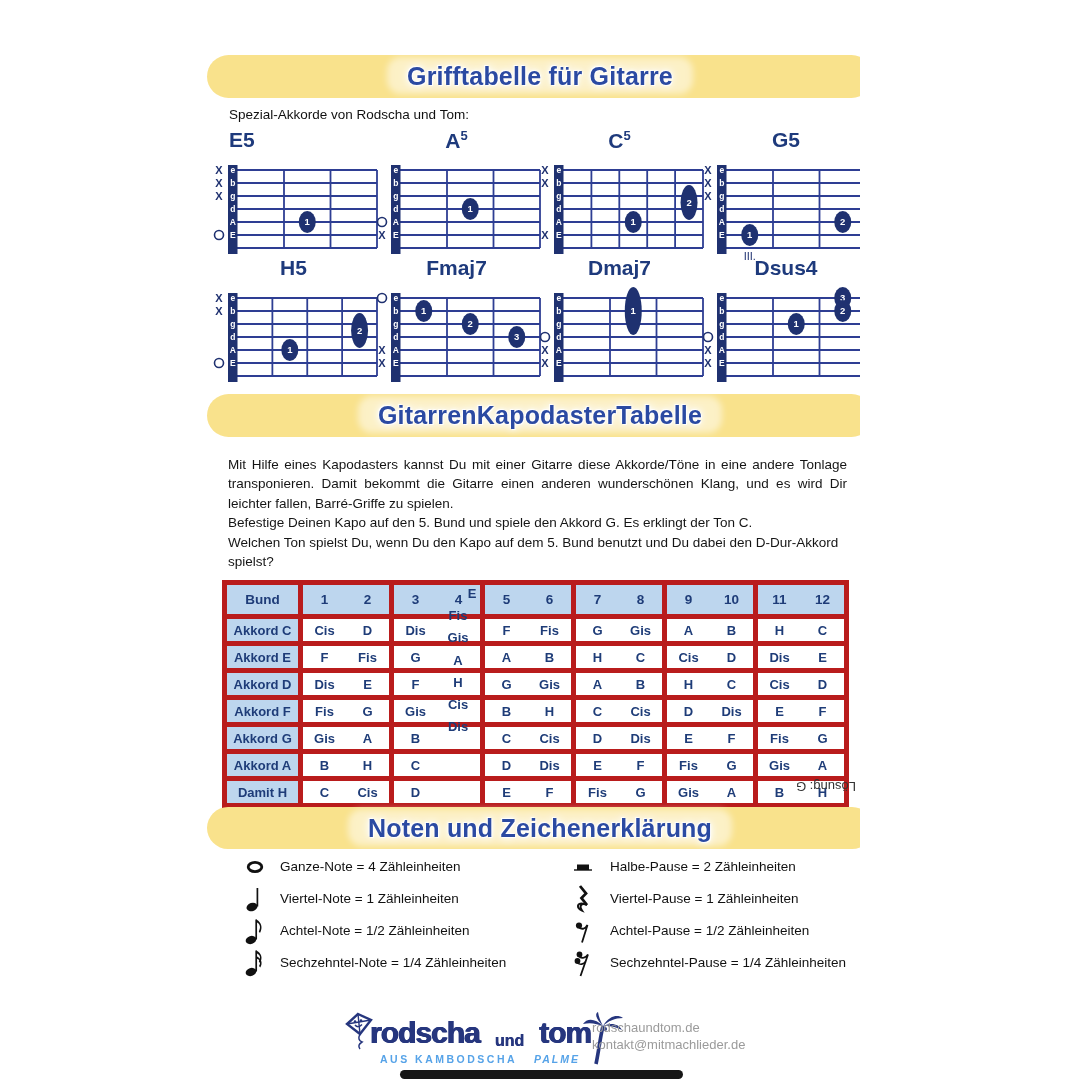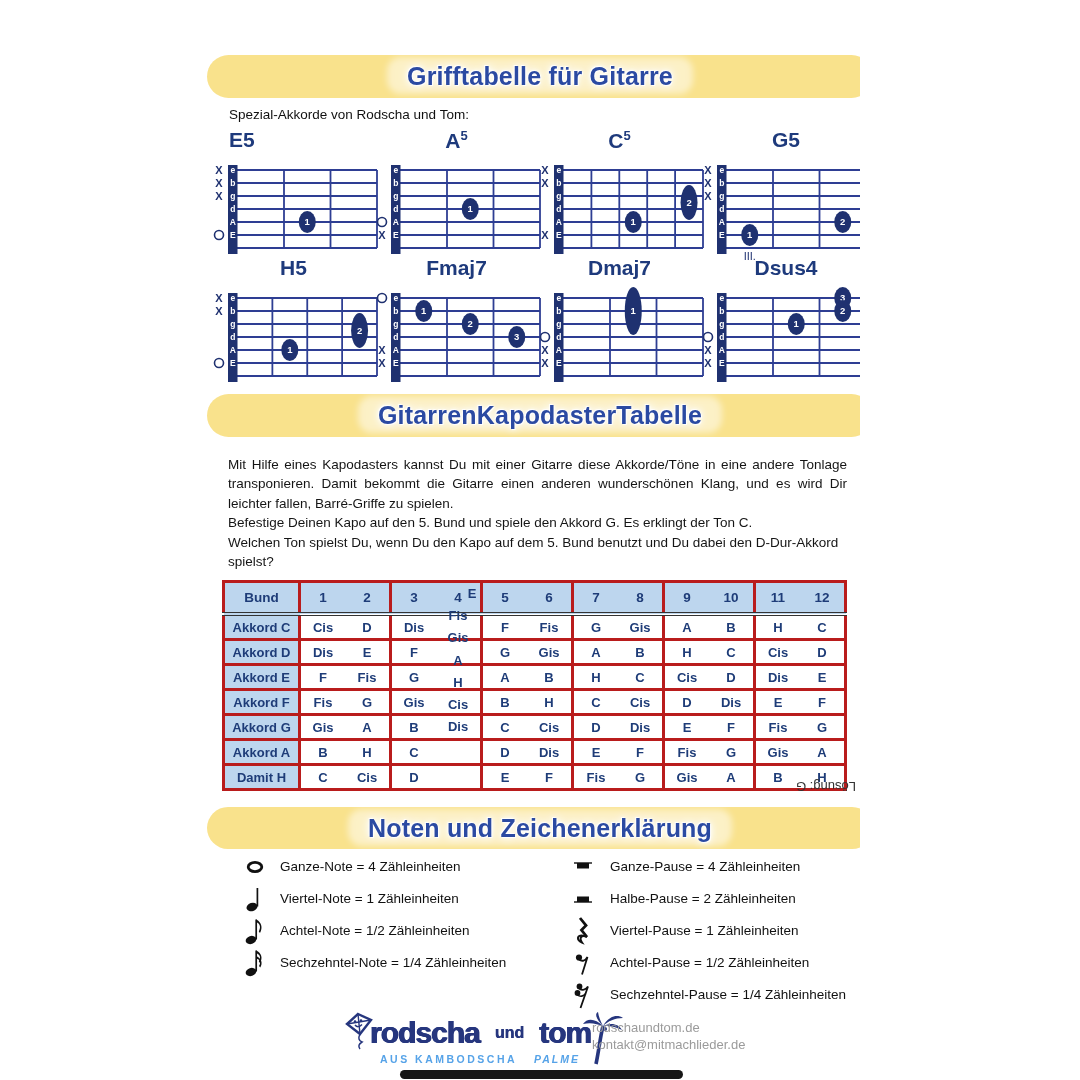--- a/index.html
+++ b/index.html
@@ -34,21 +34,21 @@
   .dl{font-size:9.5px;font-weight:bold;fill:#fff;text-anchor:middle;}
   .pos{font-size:11px;fill:#1f3170;text-anchor:middle;}
 
   
   .kapo{position:absolute;left:228px;top:455px;width:619px;font-size:13.5px;color:#151515;line-height:19.4px;}
   .kapo .just{text-align:justify;}
 
   
   .ktable-wrap{position:absolute;left:222px;top:580px;width:622px;}
   table.kt{border-collapse:collapse;width:622px;table-layout:fixed;border:2px solid #3a3a3a;}
-  table.kt th,table.kt td{border:3px solid #b91c1c;padding:0;height:22px;font-size:13px;
+  table.kt th,table.kt td{border:5px solid #b91c1c;padding:0;height:22px;font-size:13px;
         font-weight:bold;color:#1e3c78;}
   table.kt tr.head th{height:29px;background:#bdd6ee;font-size:13.5px;border-bottom:4px double #333;}
   table.kt .row-label{background:#bdd6ee;text-align:center;}
   .pair{display:flex;}
   .pair span{flex:1;text-align:center;}
   .overlay-col{position:absolute;left:218px;top:3px;width:36px;z-index:4;font-size:13px;
         font-weight:bold;color:#1e3c78;text-align:center;line-height:22.2px;}
   .overlay-col span{display:block;}
   .overlay-col span:first-child{transform:translateX(14px);}
 
@@ -60,21 +60,21 @@
   #notesCol{left:230px;width:330px}
   #pausesCol{left:556px;width:350px}
   .note-row{display:flex;align-items:center;height:32px;}
   .note-icon{width:50px;display:flex;justify-content:center;align-items:center;}
   #pausesCol .note-icon{width:54px;}
   .note-label{font-size:13.5px;color:#111;}
 
   
   .footer-logo{position:absolute;left:344px;top:1012px;width:310px;height:58px;}
   .kite{position:absolute;left:0;top:0;}
-  .logo-main{position:absolute;left:26px;top:4px;display:flex;align-items:center;color:#26367e;font-weight:bold;}
+  .logo-main{position:absolute;left:26px;top:4px;display:flex;align-items:flex-end;color:#26367e;font-weight:bold;}
   .logo-main .lg{font-size:30px;letter-spacing:-1px;text-shadow:.7px 0 currentColor,-.4px 0 currentColor;}
   .logo-main .sm{font-size:16px;margin:0 15px;text-shadow:.5px 0 currentColor;}
   .palm{position:absolute;left:238px;top:0;}
   .logo-sub-left{position:absolute;left:36px;top:41px;font-size:10.5px;font-weight:bold;
         color:#56a3e8;letter-spacing:2.5px;}
   .logo-sub-right{position:absolute;left:190px;top:41px;font-size:10.5px;font-weight:bold;
         color:#56a3e8;letter-spacing:2px;font-style:italic;}
   .footer-links{position:absolute;left:592px;top:1019px;font-size:13px;color:#9b9b9b;line-height:17px;}
   .page-num{position:absolute;left:958px;top:1032px;font-size:16px;color:#2b4aa2;font-weight:bold;}
   .home-bar{position:absolute;left:400px;top:1070px;width:283px;height:9px;background:#161616;border-radius:5px;}
@@ -423,27 +423,66 @@
               </div>
             </td>
             <td>
               <div class="pair">
                 <span>H</span>
                 <span>C</span>
               </div>
             </td>
           </tr>
           <tr>
-            <th class="row-label">Akkord D</th>
+            <th class="row-label">Akkord E</th>
+            <td>
+              <div class="pair">
+                <span>F</span>
+                <span>Fis</span>
+              </div>
+            </td>
+            <td>
+              <div class="pair">
+                <span>G</span>
+                <span></span>
+              </div>
+            </td>
+            <td>
+              <div class="pair">
+                <span>A</span>
+                <span>B</span>
+              </div>
+            </td>
+            <td>
+              <div class="pair">
+                <span>H</span>
+                <span>C</span>
+              </div>
+            </td>
+            <td>
+              <div class="pair">
+                <span>Cis</span>
+                <span>D</span>
+              </div>
+            </td>
             <td>
               <div class="pair">
                 <span>Dis</span>
                 <span>E</span>
               </div>
             </td>
+          </tr>
+          <tr>
+            <th class="row-label">Akkord D</th>
+            <td>
+              <div class="pair">
+                <span>Dis</span>
+                <span>E</span>
+              </div>
+            </td>
             <td>
               <div class="pair">
                 <span>F</span>
                 <span></span>
               </div>
             </td>
             <td>
               <div class="pair">
                 <span>G</span>
                 <span>Gis</span>
@@ -458,59 +497,20 @@
             <td>
               <div class="pair">
                 <span>H</span>
                 <span>C</span>
               </div>
             </td>
             <td>
               <div class="pair">
                 <span>Cis</span>
                 <span>D</span>
-              </div>
-            </td>
-          </tr>
-          <tr>
-            <th class="row-label">Akkord E</th>
-            <td>
-              <div class="pair">
-                <span>F</span>
-                <span>Fis</span>
-              </div>
-            </td>
-            <td>
-              <div class="pair">
-                <span>G</span>
-                <span></span>
-              </div>
-            </td>
-            <td>
-              <div class="pair">
-                <span>A</span>
-                <span>B</span>
-              </div>
-            </td>
-            <td>
-              <div class="pair">
-                <span>H</span>
-                <span>C</span>
-              </div>
-            </td>
-            <td>
-              <div class="pair">
-                <span>Cis</span>
-                <span>D</span>
-              </div>
-            </td>
-            <td>
-              <div class="pair">
-                <span>Dis</span>
-                <span>E</span>
               </div>
             </td>
           </tr>
           <tr>
             <th class="row-label">Akkord F</th>
             <td>
               <div class="pair">
                 <span>Fis</span>
                 <span>G</span>
               </div>
@@ -716,29 +716,20 @@
             <ellipse cx="9" cy="26" rx="5.4" ry="4" fill="#111" transform="rotate(-18 9 26)"></ellipse>
             <line x1="14.2" y1="4.5" x2="14.2" y2="25.5" stroke="#111" stroke-width="1.7"></line>
             <path d="M14.2,4.5 C19.5,7 21,12 18,17 L16.8,15.5 C19.2,11.5 18,8.5 14.2,7 Z" fill="#111"></path>
             <path d="M14.2,10 C19.5,12.5 21,17 18.3,21.5 L17,20 C19.2,16.5 18,13.5 14.2,12.5 Z" fill="#111"></path>
           </svg>
         </span>
         <span class="note-label">Sechzehntel-Note = 1/4 Zähleinheiten</span>
       </div>
     </div>
   <div class="note-col" id="pausesCol">
-      <div class="note-row">
-        <span class="note-icon">
-          <svg width="26" height="32" viewBox="0 0 26 32">
-            <line x1="4" y1="13" x2="22" y2="13" stroke="#111" stroke-width="1.4"></line>
-            <rect x="7" y="13" width="12" height="5.5" fill="#111"></rect>
-          </svg>
-        </span>
-        <span class="note-label">Ganze-Pause = 4 Zähleinheiten</span>
-      </div>
       <div class="note-row">
         <span class="note-icon">
           <svg width="26" height="32" viewBox="0 0 26 32">
             <rect x="7" y="14.5" width="12" height="5.5" fill="#111"></rect>
             <line x1="4" y1="20" x2="22" y2="20" stroke="#111" stroke-width="1.4"></line>
           </svg>
         </span>
         <span class="note-label">Halbe-Pause = 2 Zähleinheiten</span>
       </div>
       <div class="note-row">

